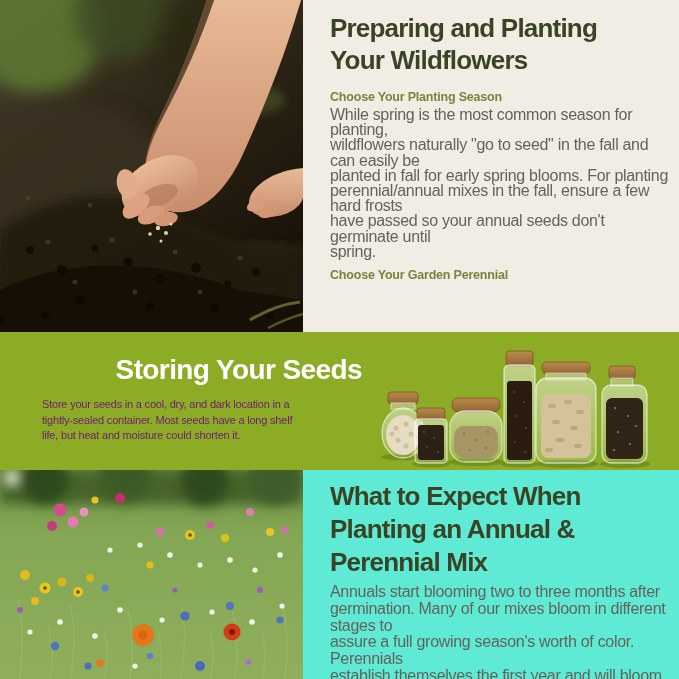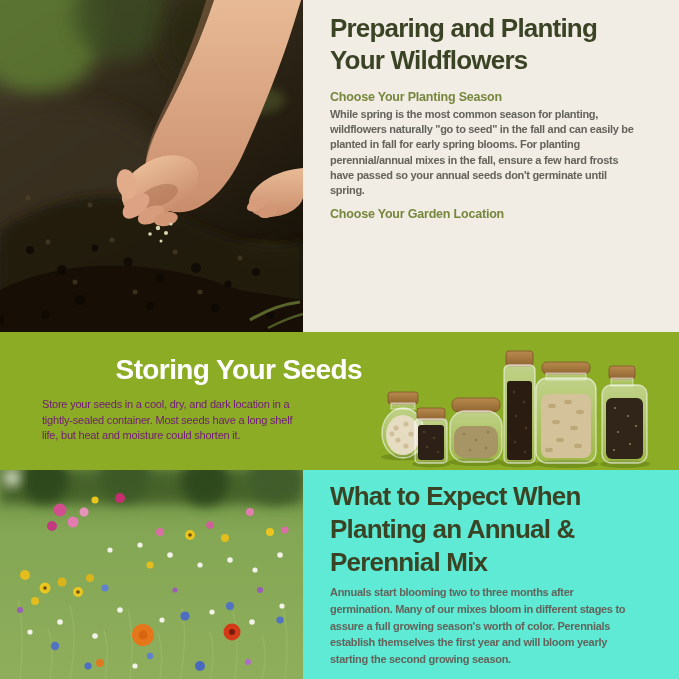--- a/index.html
+++ b/index.html
@@ -19,22 +19,22 @@
     font-size:26px;line-height:32px;letter-spacing:-0.8px;
   }
   .panel-top .h1{position:absolute;left:27px;top:12px;width:345px;}
   .sections{position:absolute;left:27px;top:83px;width:345px;}
   .sec{margin:7px 0 9px 0;}
   .sec-h{
     margin:0 0 2px 0;color:#76863c;font-weight:700;
     font-size:12.5px;line-height:15px;letter-spacing:-0.2px;
   }
   .sec-b,.body-txt{
-    margin:0;color:#64635b;font-weight:700;
-    font-size:11px;line-height:15.2px;letter-spacing:-0.3px;
+    margin:0;color:#64635b;font-weight:400;
+    font-size:16px;line-height:15.2px;letter-spacing:-0.3px;
   }
   
   .band{position:absolute;left:0;top:332px;width:679px;height:138px;background:#8cac26;}
   .band-text{position:absolute;left:42px;top:22px;width:320px;}
   .band-title{
     margin:0;color:#ffffff;font-weight:700;
     font-size:28px;line-height:32px;letter-spacing:-0.6px;text-align:right;
   }
   .band-body{
     margin:11px 0 0 0;color:#701a75;font-weight:400;
@@ -147,21 +147,21 @@
       <div class="sec">
         <h2 class="sec-h">Choose Your Planting Season</h2>
         <p class="sec-b preline">While spring is the most common season for planting,
 wildflowers naturally "go to seed" in the fall and can easily be
 planted in fall for early spring blooms. For planting
 perennial/annual mixes in the fall, ensure a few hard frosts
 have passed so your annual seeds don't germinate until
 spring.</p>
       </div>
       <div class="sec">
-        <h2 class="sec-h">Choose Your Garden Location</h2>
+        <h2 class="sec-h">Choose Your Garden Perennial</h2>
       </div>
     </div>
   </section>
 
   <section class="band">
     <div class="band-text">
       <h2 class="band-title">Storing Your Seeds</h2>
       <p class="band-body preline">Store your seeds in a cool, dry, and dark location in a
 tightly-sealed container. Most seeds have a long shelf
 life, but heat and moisture could shorten it.</p>

